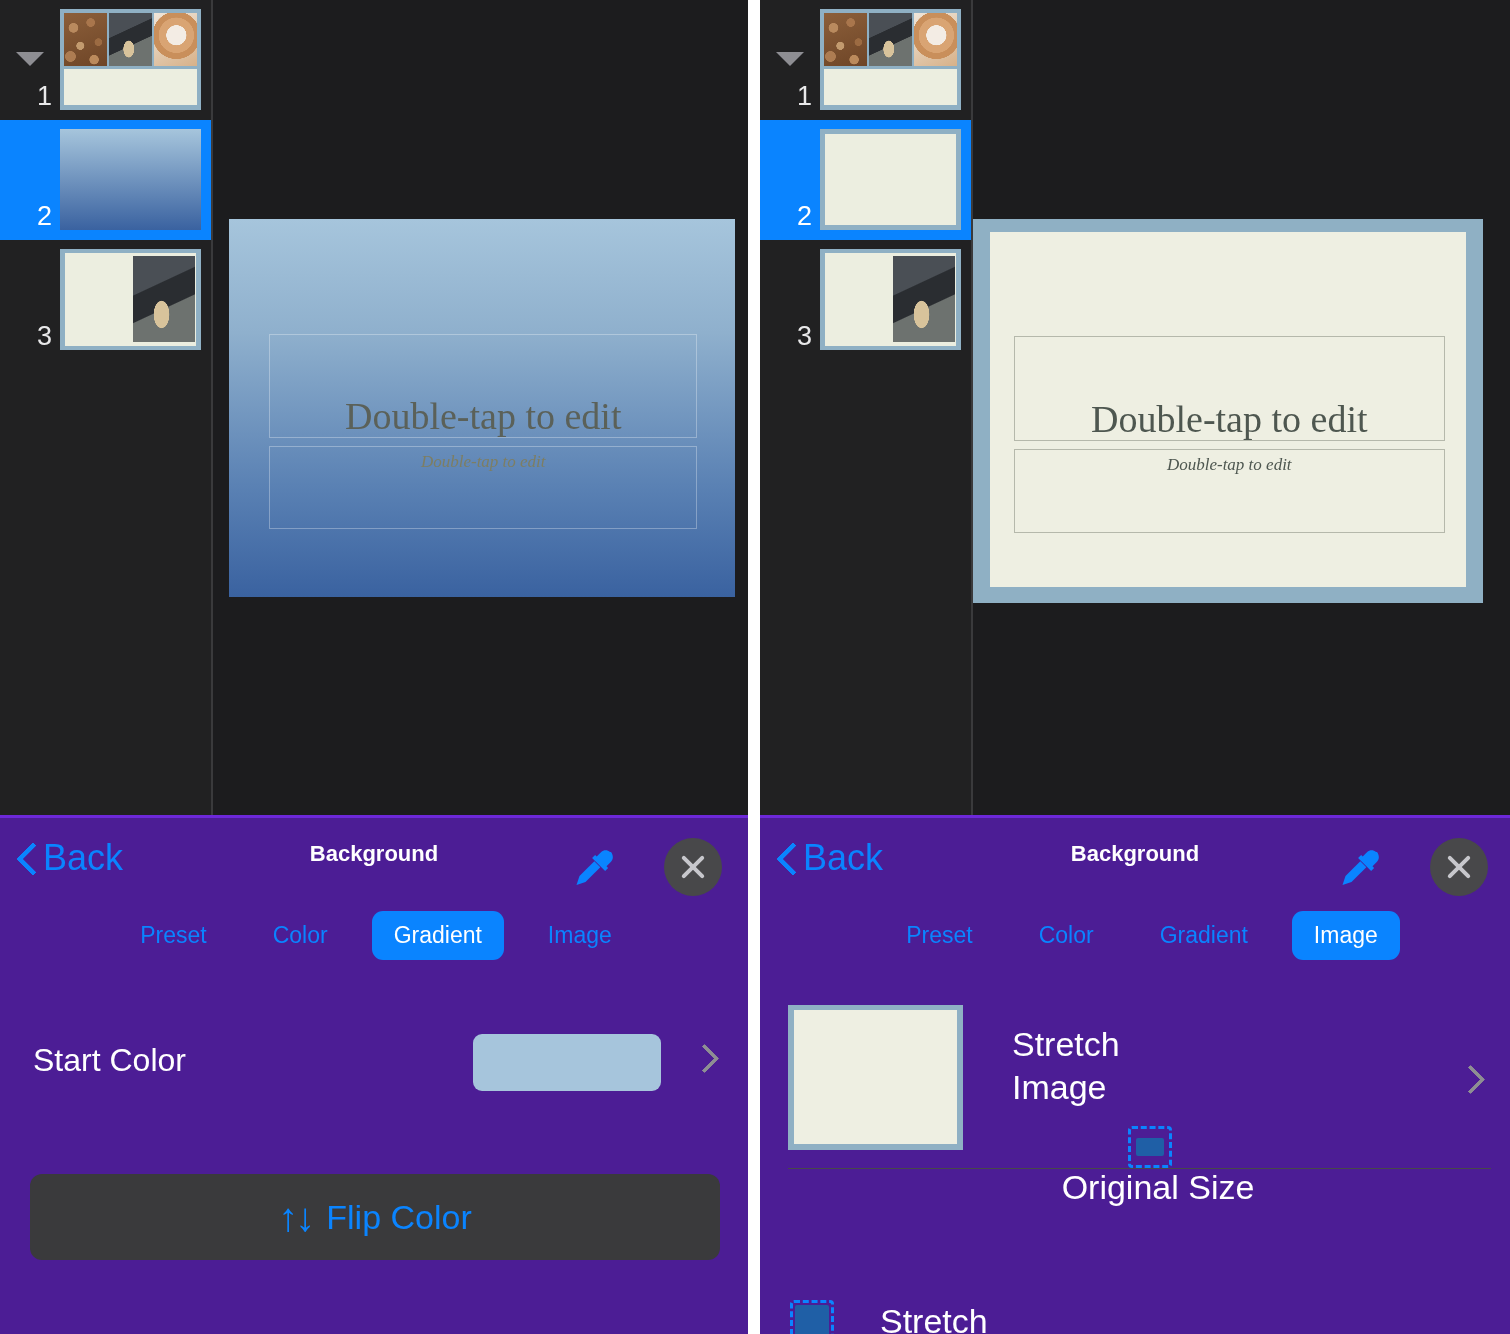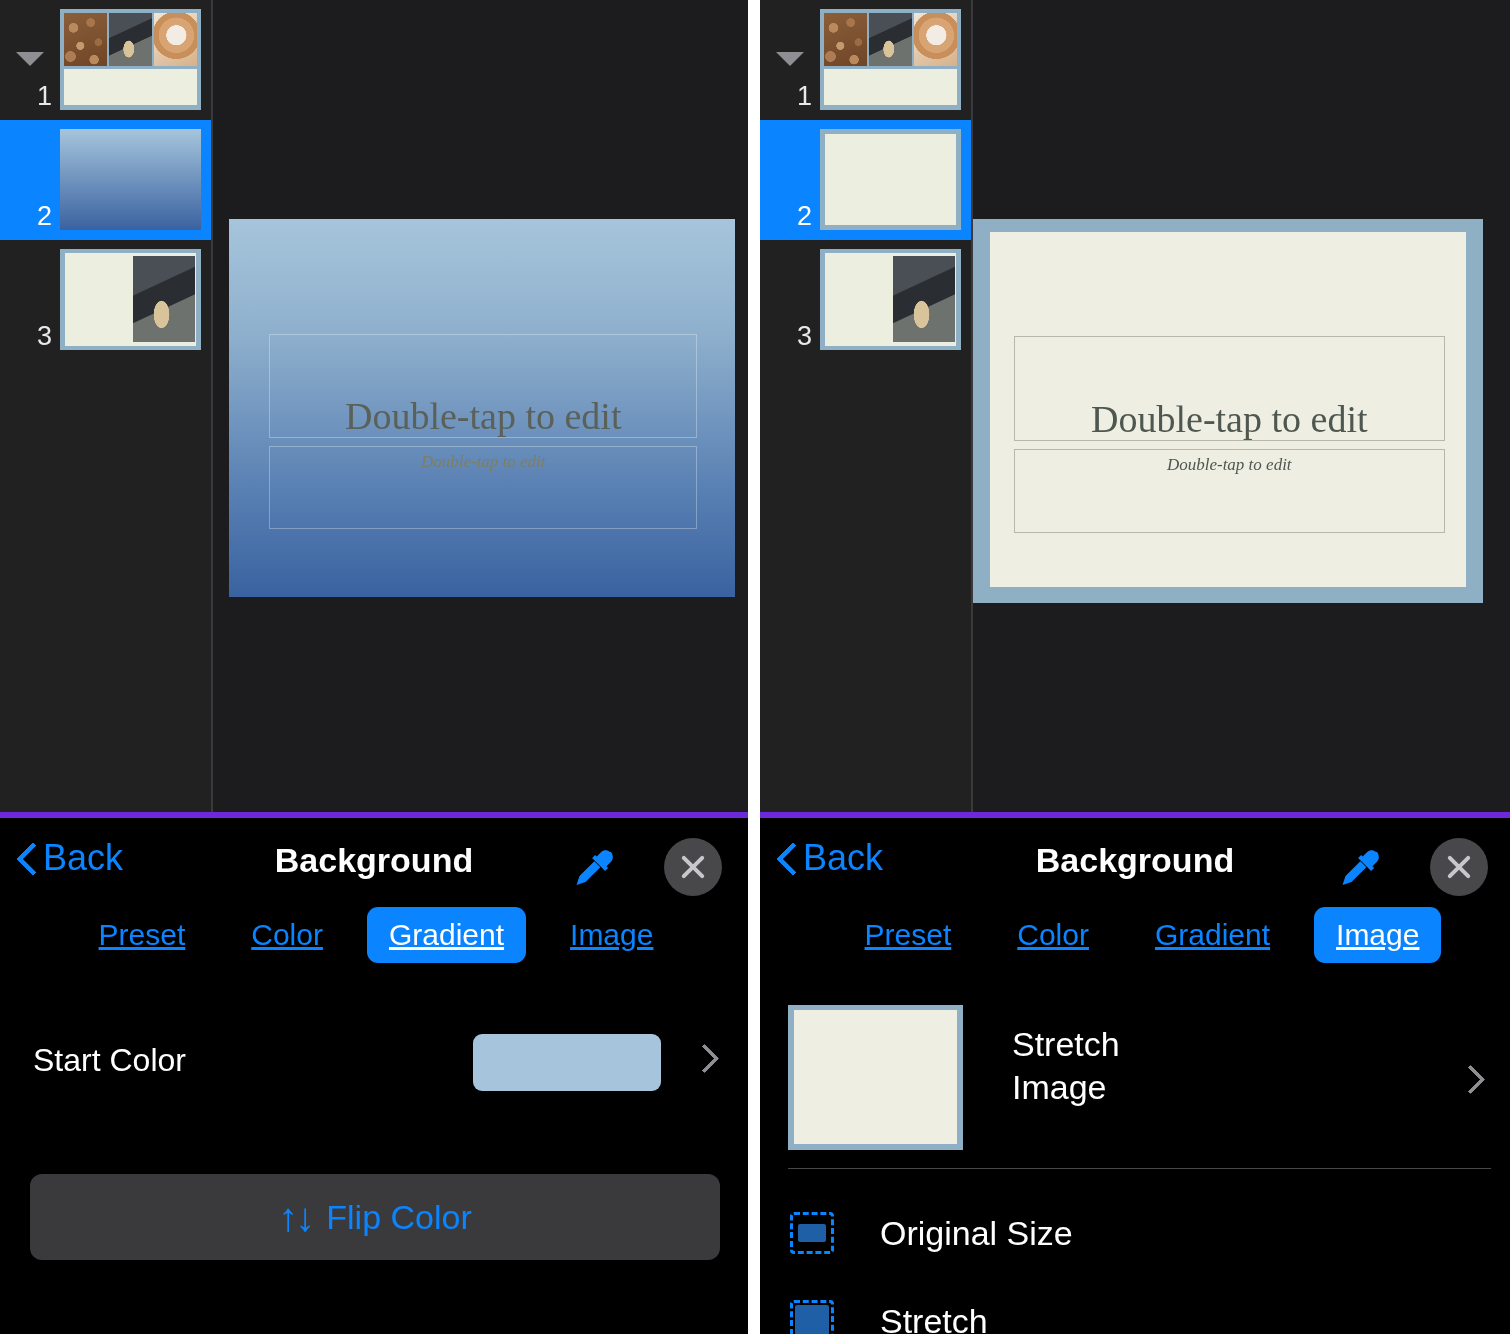--- a/index.html
+++ b/index.html
@@ -76,48 +76,48 @@
   .ph-title .txt{position:absolute;left:0;right:0;bottom:2px;text-align:center;
      font-family:"Liberation Serif",serif;font-size:38px;line-height:1;}
   .ph-sub .txt{position:absolute;left:0;right:0;top:6px;text-align:center;
      font-family:"Liberation Serif",serif;font-style:italic;font-size:17px;line-height:1;}
   .slide.gradient .ph-title .txt{color:#5b6159;}
   .slide.gradient .ph-sub .txt{color:#7d7e63;}
   .slide.paper .ph-title .txt{color:#4e5750;}
   .slide.paper .ph-sub .txt{color:#4e5750;}
 
   
-  .panel{position:absolute;left:0;bottom:0;width:100%;height:516px;background:#000000;
-     border-top:6px solid #6d28d9;}
+  .panel{position:absolute;left:0;bottom:0;width:100%;height:516px;background:#4c1d95;
+     border-top:3px solid #6d28d9;}
 
   .panel-header{position:relative;height:86px;}
   .back-btn{position:absolute;left:18px;top:22px;display:flex;align-items:center;
      color:#0a84ff;font-size:36px;line-height:1;}
   .back-chevron{display:inline-block;width:19px;height:34px;margin-right:6px;position:relative;}
   .back-chevron:before{content:"";position:absolute;left:3px;top:6px;width:19px;height:19px;
      border-left:5px solid #0a84ff;border-bottom:5px solid #0a84ff;transform:rotate(45deg);
      border-radius:2px;}
   .panel-title{position:absolute;left:0;right:0;top:23px;text-align:center;
-     color:#ffffff;font-size:34px;font-weight:bold;}
+     color:#ffffff;font-size:22px;font-weight:bold;}
 
   .eyedropper{position:absolute;top:26px;width:48px;height:48px;}
   .left .eyedropper{left:570px;}
   .right .eyedropper{left:576px;}
   .close-btn{position:absolute;top:20px;width:58px;height:58px;border-radius:50%;
      background:#48484a;}
   .left .close-btn{left:664px;}
   .right .close-btn{left:670px;}
   .close-btn:before,.close-btn:after{content:"";position:absolute;left:14px;top:27px;
      width:30px;height:4px;background:#c7c7cc;border-radius:2px;}
   .close-btn:before{transform:rotate(45deg);}
   .close-btn:after{transform:rotate(-45deg);}
 
   
   .tabs{position:relative;height:62px;display:flex;justify-content:center;align-items:center;gap:0;}
-  .tab{color:#0a84ff;font-size:30px;padding:11px 22px;border-radius:11px;white-space:nowrap;text-decoration:underline;}
+  .tab{color:#0a84ff;font-size:23px;padding:11px 22px;border-radius:11px;white-space:nowrap;}
   .tab.active{background:#0a84ff;color:#ffffff;}
   .left .tabs{padding-left:4px;}
   .right .tabs{padding-left:14px;}
   .tab-gap{width:22px;}
 
   
   .row{position:relative;height:88px;}
   .row .label{position:absolute;left:33px;top:18px;color:#ffffff;font-size:32px;text-align:right;}
   .swatch{position:absolute;left:473px;top:10px;width:188px;height:57px;border-radius:9px;}
   .chevron-r{position:absolute;left:694px;top:24px;width:17px;height:17px;
@@ -131,21 +131,21 @@
   
   .img-row{position:absolute;left:0;top:1005px;width:100%;height:160px;}
   .img-thumb{position:absolute;left:28px;top:0;width:175px;height:145px;background:#8fb0c4;}
   .img-thumb > div{position:absolute;left:6px;top:5px;right:6px;bottom:6px;background:#eeefe2;}
   .img-label{position:absolute;left:252px;top:18px;color:#ffffff;font-size:34px;line-height:1.27;}
   .img-chev{position:absolute;left:700px;top:64px;width:17px;height:17px;
      border-top:4px solid #8e8e93;border-right:4px solid #8e8e93;transform:rotate(45deg);border-radius:2px;}
   .hr{position:absolute;left:28px;top:1168px;width:703px;height:1px;background:#48484a;}
 
   .opt-row{position:absolute;left:0;width:100%;height:86px;display:flex;align-items:center;}
-  .opt-row.r1{top:1190px;}
+  .opt-row.r1{top:1126px;flex-direction:column;}
   .opt-row.r2{top:1278px;}
   .opt-icon{position:relative;margin-left:30px;width:44px;height:42px;box-sizing:border-box;
      border:3px dashed #0a84ff;border-radius:4px;}
   .opt-icon .fill{position:absolute;left:5px;top:9px;right:5px;bottom:9px;background:#1f5fa6;border-radius:2px;}
   .opt-icon.full .fill{left:2px;top:2px;right:2px;bottom:2px;}
   .opt-label{margin-left:46px;color:#ffffff;font-size:34px;}
 
   .white-gap{position:absolute;left:748px;top:0;width:12px;height:1334px;background:#ffffff;}
 </style>
 </head>

